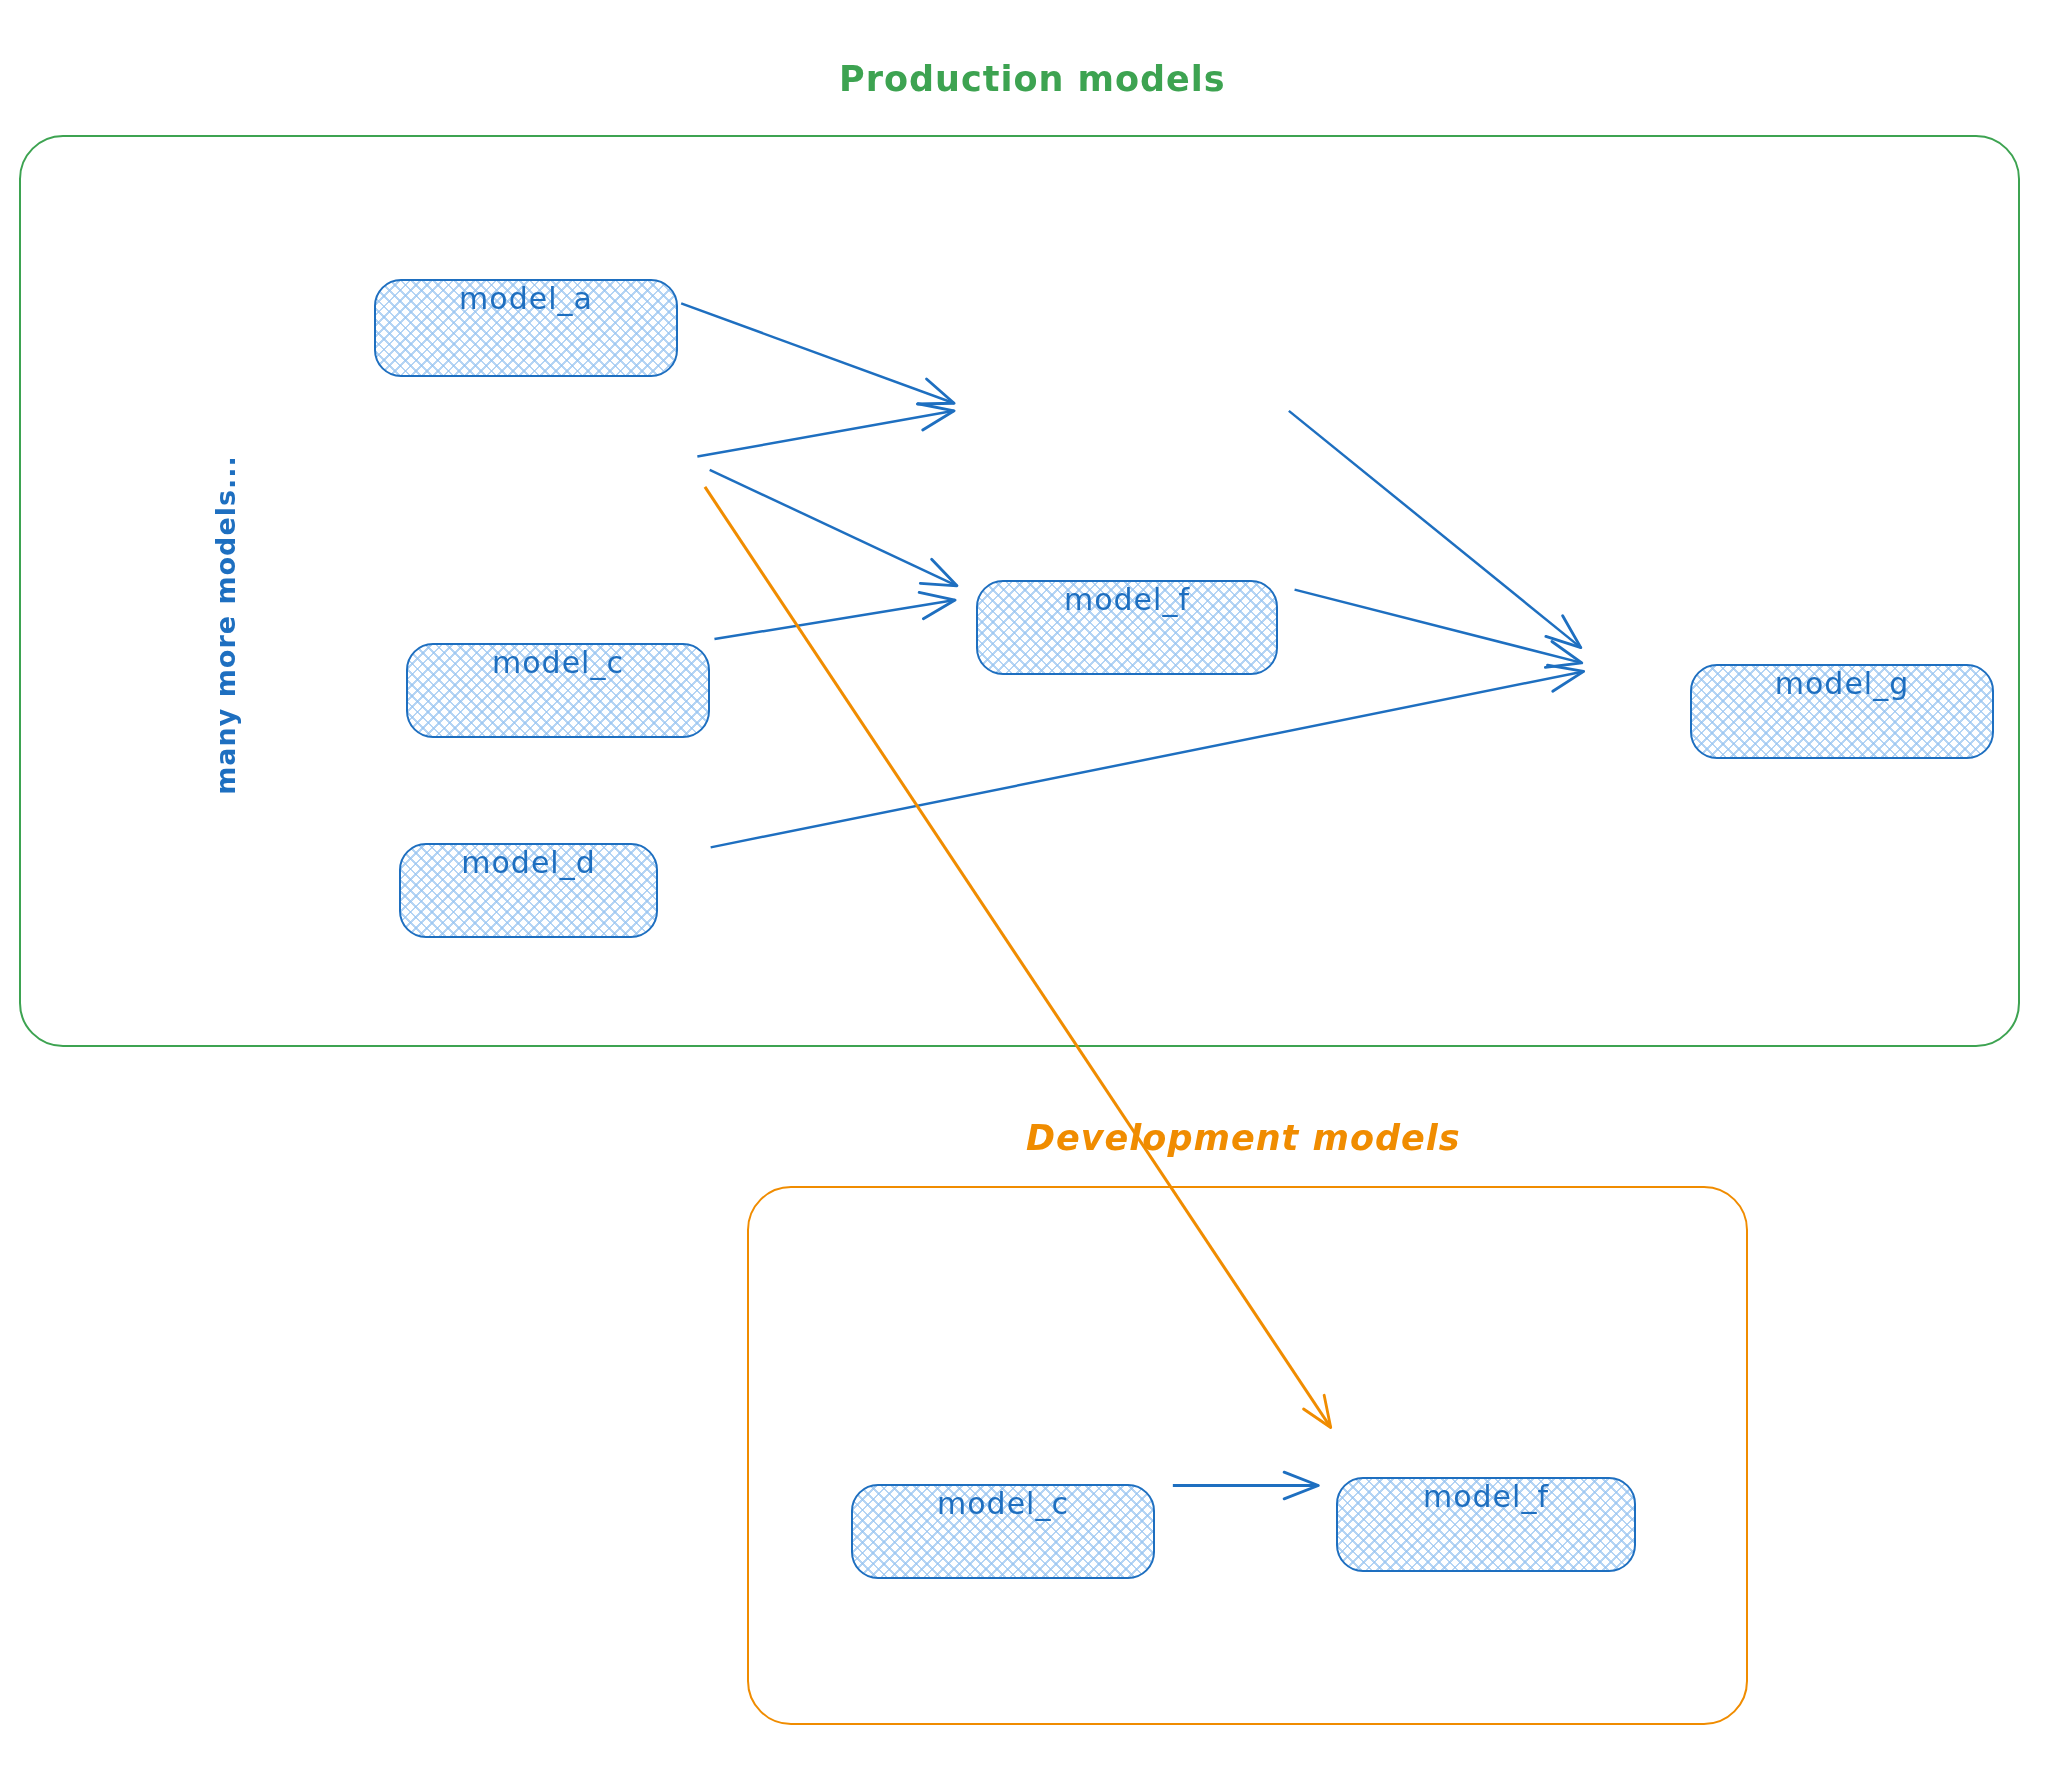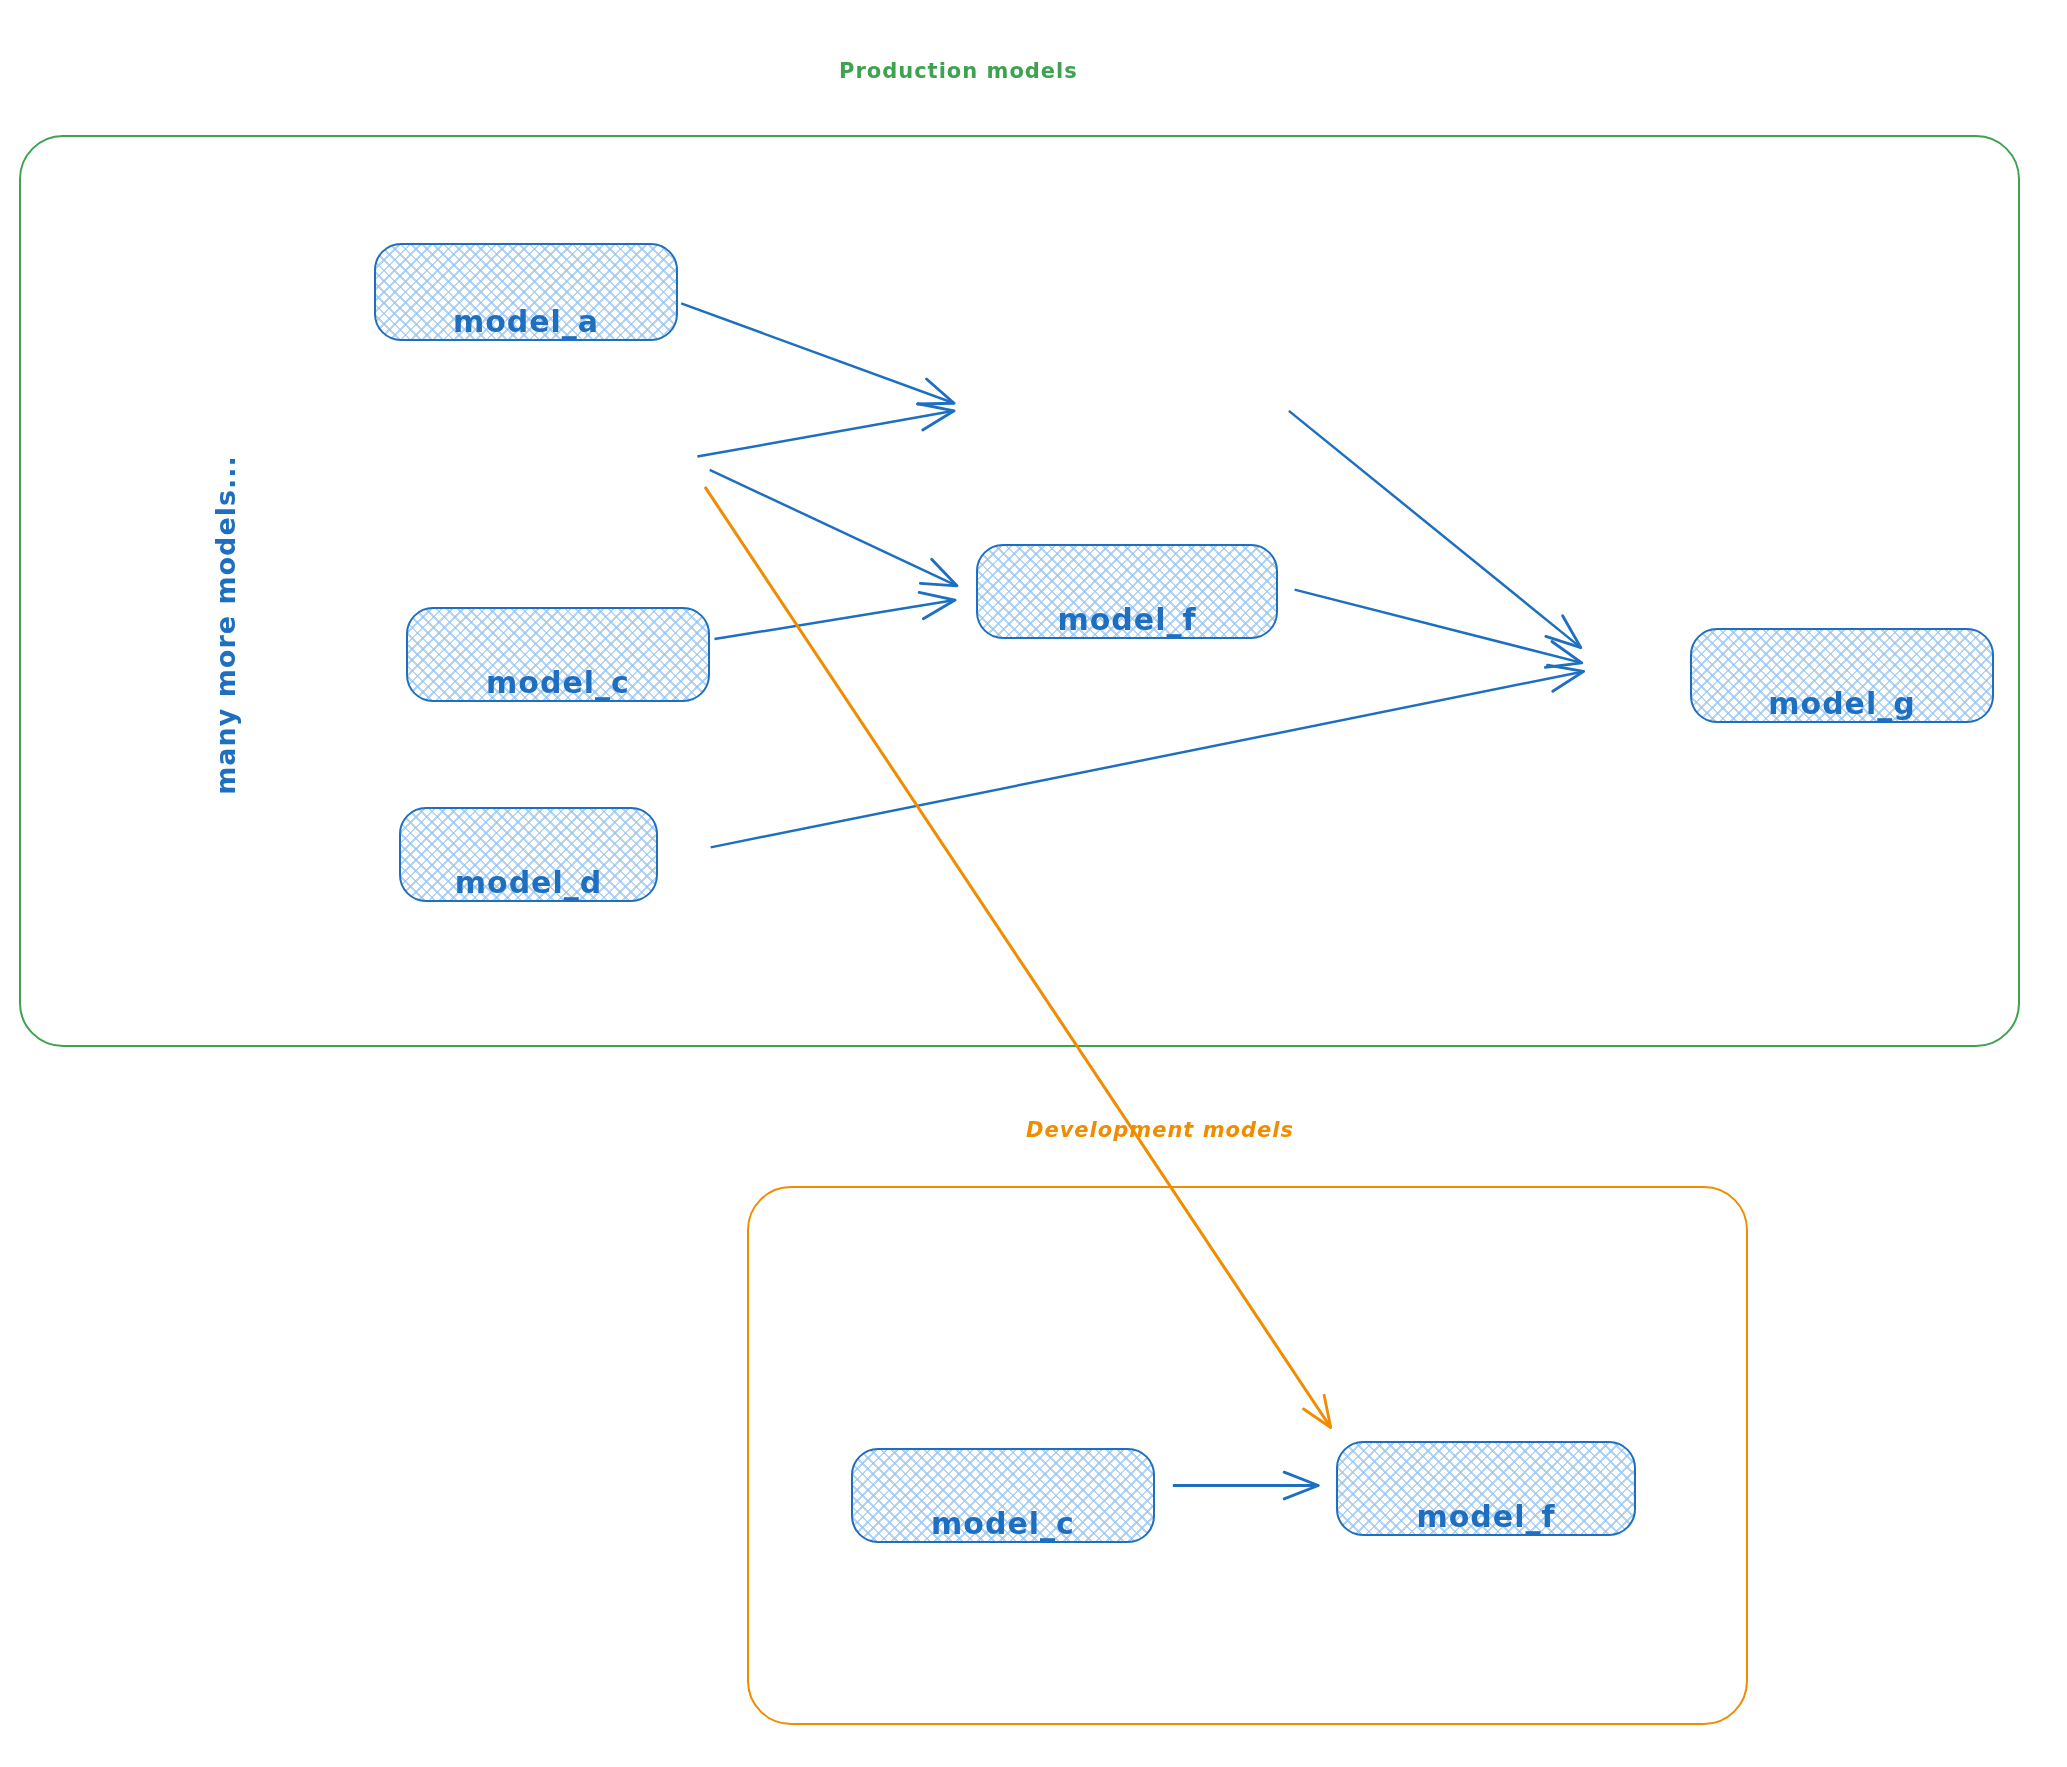--- a/index.html
+++ b/index.html
@@ -13,21 +13,21 @@
   .group-box{
     position:absolute;
     border:2.9px solid;
     border-radius:44px;
     background:transparent;
   }
   .group-box.production{ left:19px; top:135px; width:1997px; height:908px; border-color:#3da351; }
   .group-box.development{ left:747px; top:1186px; width:997px; height:535px; border-color:#f08c00; }
   .group-title{
     position:absolute;
-    font-size:21px;
+    font-size:35px;
     font-weight:700;
     letter-spacing:1px;
     white-space:nowrap;
   }
   .group-title.production{ left:839px; top:59px; color:#3da351; }
   .group-title.development{ left:1026px; top:1118px; color:#f08c00;font-style:italic; }
   .side-label{
     position:absolute;
     left:225px; top:625px;
     width:0;height:0;
@@ -37,30 +37,31 @@
     font-weight:700;
     letter-spacing:1px;
     white-space:nowrap;
     transform:rotate(-90deg);
   }
   .side-label > span{position:absolute;}
   .node{
     position:absolute;
     border:2.9px solid #1e6fc0;
     border-radius:27px;
-    display:flex;align-items:flex-end;justify-content:center;
+    display:flex;align-items:flex-start;justify-content:center;
     color:#1e6fc0;
     font-size:30px;
-    font-weight:700;
+    font-weight:400;
     letter-spacing:1px;
     background:
       repeating-linear-gradient(45deg, rgba(150,195,240,.70) 0px, rgba(150,195,240,.70) 1.9px, rgba(255,255,255,0) 1.9px, rgba(255,255,255,0) 7.6px),
       repeating-linear-gradient(135deg, rgba(150,195,240,.70) 0px, rgba(150,195,240,.70) 1.9px, rgba(255,255,255,0) 1.9px, rgba(255,255,255,0) 7.6px),
       #ffffff;
     box-sizing:border-box;
+    margin-top:36px;
   }
   .edges{
     position:absolute;
     left:0;top:0;
     pointer-events:none;
   }
 </style>
 </head>
 <body>
 

